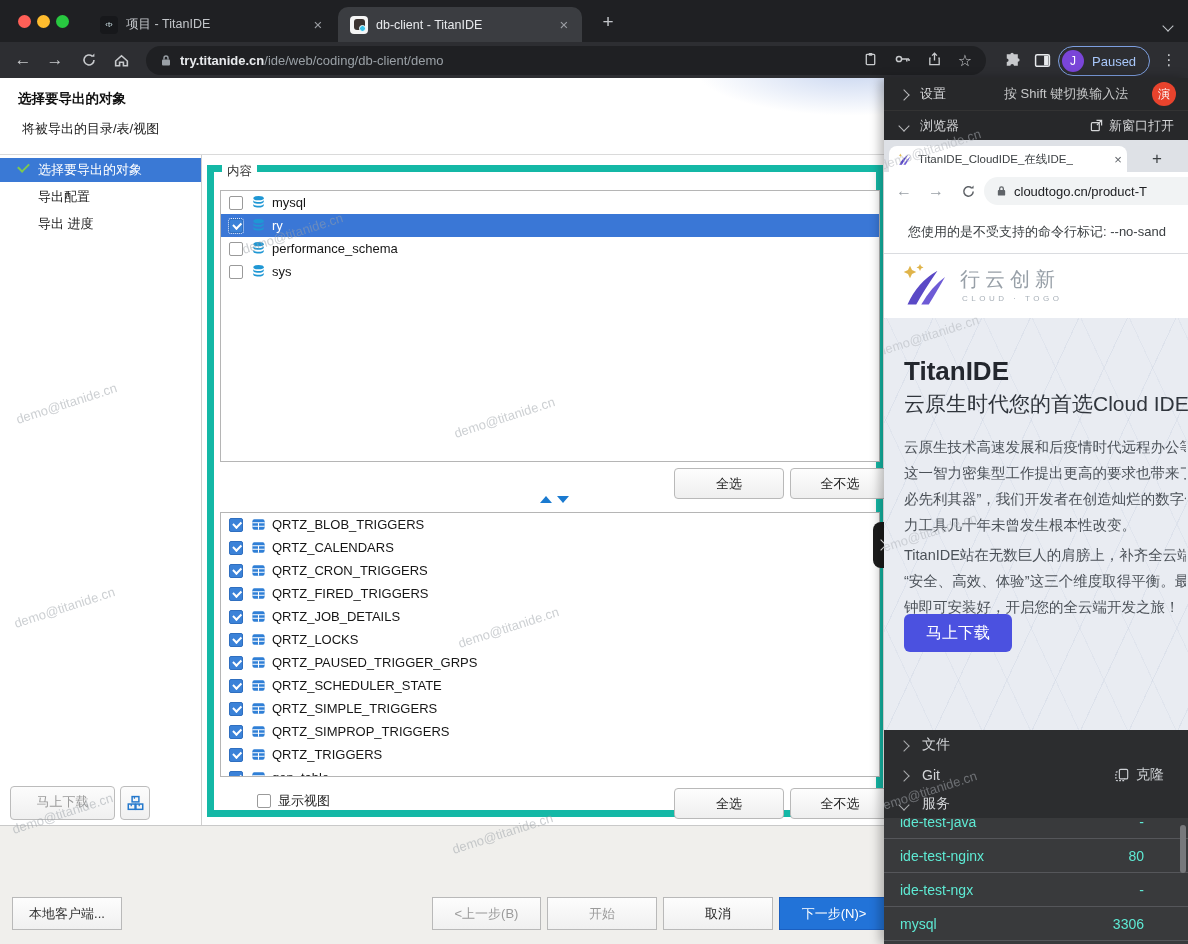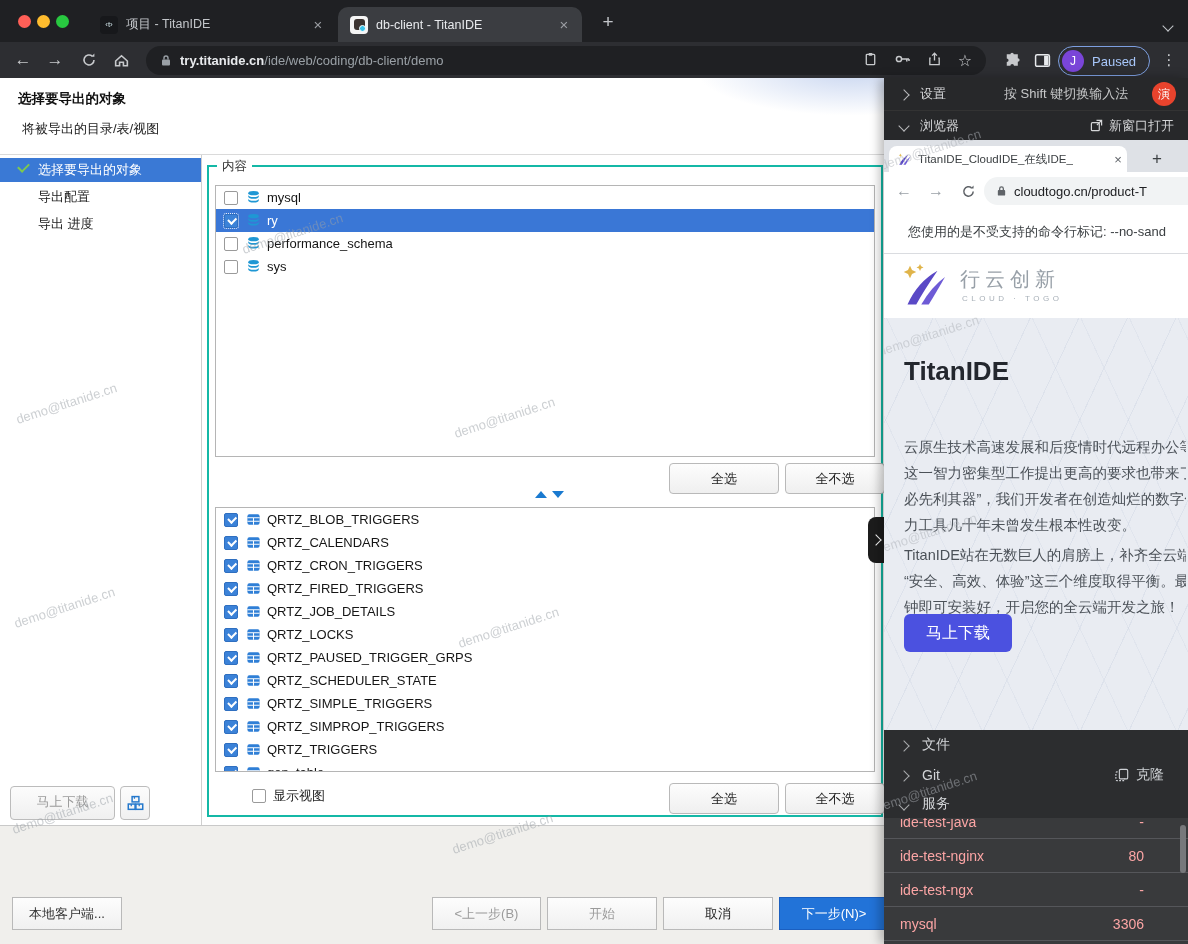--- a/index.html
+++ b/index.html
@@ -43,21 +43,21 @@
   .app-header .swoosh{position:absolute;right:0;top:-8px;width:210px;height:52px;background:radial-gradient(ellipse at 85% 0%,#c9d6f0 0%,rgba(255,255,255,0) 62%);}
   .wiz-title{position:absolute;left:18px;top:12px;font-size:13.5px;font-weight:bold;color:#111;}
   .wiz-sub{position:absolute;left:22px;top:42px;font-size:13px;color:#222;}
   .wizard{position:absolute;left:0;top:77px;width:884px;height:670px;background:#fff;}
   .v-divider{position:absolute;left:201px;top:0;width:1px;height:670px;background:#cfcfcf;}
   .steps{position:absolute;left:0;top:3px;width:201px;display:flex;flex-direction:column;gap:3px;}
   .step{height:24px;line-height:24px;font-size:13px;color:#222;padding-left:38px;position:relative;cursor:pointer;}
   .step.active{background:#3a79d5;color:#fff;}
   .step .chk{display:none;position:absolute;left:18px;top:5px;width:9px;height:5px;border-left:2.5px solid #7ec94f;border-bottom:2.5px solid #7ec94f;transform:rotate(-45deg);}
   .step.active .chk{display:block;}
-  .groupbox{position:absolute;left:207px;top:10px;width:676px;height:652px;border:2px solid #14b8a6;box-sizing:border-box;}
+  .groupbox{position:absolute;left:207px;top:10px;width:676px;height:652px;border:7px solid #14b8a6;box-sizing:border-box;}
   .legend{position:absolute;left:8px;top:-9px;background:#fff;padding:0 5px;font-size:12.5px;color:#333;}
   .lst{position:absolute;left:6px;width:660px;background:#fff;border:1px solid #b5b5b5;box-sizing:border-box;overflow:hidden;}
   .lst.one{top:18px;height:272px;}
   .lst.two{top:340px;height:265px;}
   .row{height:23px;display:flex;align-items:center;padding-left:8px;font-size:13px;color:#161616;cursor:pointer;}
   .row.selected{background:#3a77d6;color:#fff;}
   .cb{width:14px;height:14px;border:1px solid #9a9a9a;border-radius:2px;background:#fff;box-sizing:border-box;flex:0 0 auto;position:relative;cursor:pointer;}
   .cb.checked{background:#3b82d8;border-color:#2f6fc0;}
   .cb.checked::after{content:"";position:absolute;left:3px;top:2.5px;width:6px;height:3.5px;border-left:2px solid #fff;border-bottom:2px solid #fff;transform:rotate(-45deg);}
   .row.selected .cb{outline:1px dotted rgba(255,255,255,.85);}
@@ -113,21 +113,21 @@
   .para .pline{white-space:nowrap;overflow:hidden;}
   .p1{top:116px;}
   .p2{top:224px;}
   .dlbtn{position:absolute;left:20px;top:296px;width:108px;height:38px;background:#4b51e0;border-radius:6px;color:#fff;font-size:16px;display:flex;align-items:center;justify-content:center;cursor:pointer;}
   .sp-bottom{position:absolute;left:0;top:652px;width:100%;height:214px;background:#2c2d2f;}
   .sp-sec{position:relative;height:30px;display:flex;align-items:center;color:#d2d4d7;font-size:14px;padding-left:16px;z-index:2;background:#2c2d2f;cursor:pointer;}
   .sp-sec .sec-chev{margin-right:14px;color:#a9abad;}
   .sp-sec.svc-hdr{height:28px;}
   .clone{position:absolute;right:24px;display:flex;align-items:center;gap:7px;color:#cfd2d6;cursor:pointer;}
   .svc-list{position:absolute;left:0;top:75px;width:100%;height:139px;background:#393a3c;z-index:1;overflow:hidden;}
-  .svc{height:33px;display:flex;align-items:center;border-bottom:1px solid #55565a;font-size:14px;color:#fca5a5;position:relative;cursor:pointer;text-align:center;}
+  .svc{height:33px;display:flex;align-items:center;border-bottom:1px solid #55565a;font-size:14px;color:#5eead4;position:relative;cursor:pointer;text-align:center;}
   .svc .nm{margin-left:16px;}
   .svc .port{position:absolute;right:44px;}
   .svc-scroll{position:absolute;right:2px;top:95px;width:6px;height:48px;border-radius:3px;background:#77787b;z-index:3;}
   .sp-wm{position:absolute;font-size:13px;color:#aeb2b8;opacity:.5;transform:rotate(-18deg);white-space:nowrap;pointer-events:none;z-index:4;}
 </style>
 </head>
 <body>
 
 <div class="screen">
 
@@ -536,20 +536,21 @@
             <path d="M8 3l1.6 3.4 3.4 1.6-3.4 1.6L8 13 6.4 9.6 3 8l3.4-1.6z" fill="#e0b44a"></path>
             <path d="M16 1.5l.9 1.9 1.9.9-1.9.9-.9 1.9-.9-1.9-1.9-.9 1.9-.9z" fill="#e0b44a"></path>
           </svg>
       </span>
       <span class="lg-name">行云创新</span>
       <span class="lg-sub">CLOUD · TOGO</span>
     </div>
 
     <div class="sp-content">
       <div class="h1">TitanIDE</div>
+      <div class="h2">云原生时代您的首选Cloud IDE</div>
       <div class="para p1">
 
       <div class="pline">云原生技术高速发展和后疫情时代远程办公等给</div>
           <div class="pline">这一智力密集型工作提出更高的要求也带来了新</div>
           <div class="pline">必先利其器”，我们开发者在创造灿烂的数字化</div>
           <div class="pline">力工具几十年未曾发生根本性改变。</div>
         </div>
       <div class="para p2">
 
       <div class="pline">TitanIDE站在无数巨人的肩膀上，补齐全云端开</div>

